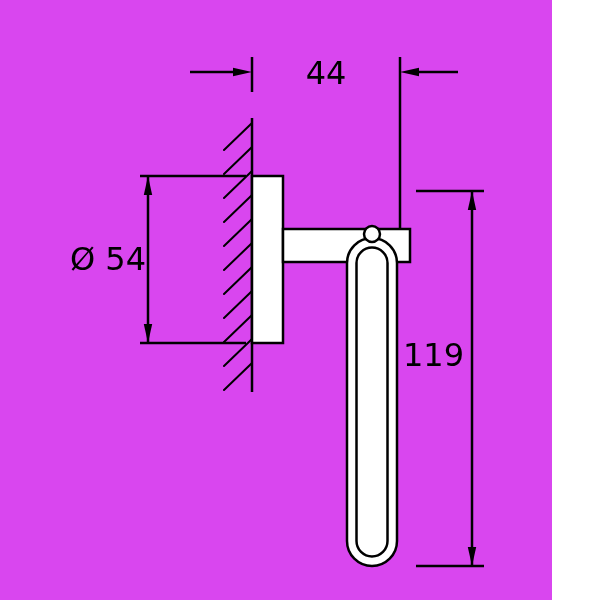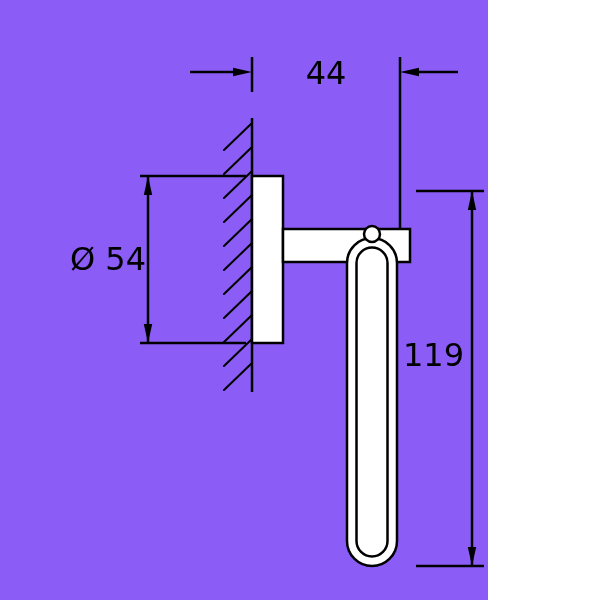--- a/index.html
+++ b/index.html
@@ -4,24 +4,24 @@
 <style>
   html, body {
     margin: 0;
     padding: 0;
     width: 600px;
     height: 600px;
     background: #ffffff;
     overflow: hidden;
   }
   .stage {
-    width: 488px;
+    width: 552px;
     height: 600px;
     position: relative;
-    background: #8b5cf6;
+    background: #d946ef;
     text-align: right;
   }
   svg { display: block; }
   .dim-text {
     font-family: "DejaVu Sans", "Liberation Sans", sans-serif;
     font-size: 32px;
     font-weight: 400;
   }
 </style>
 </head>

